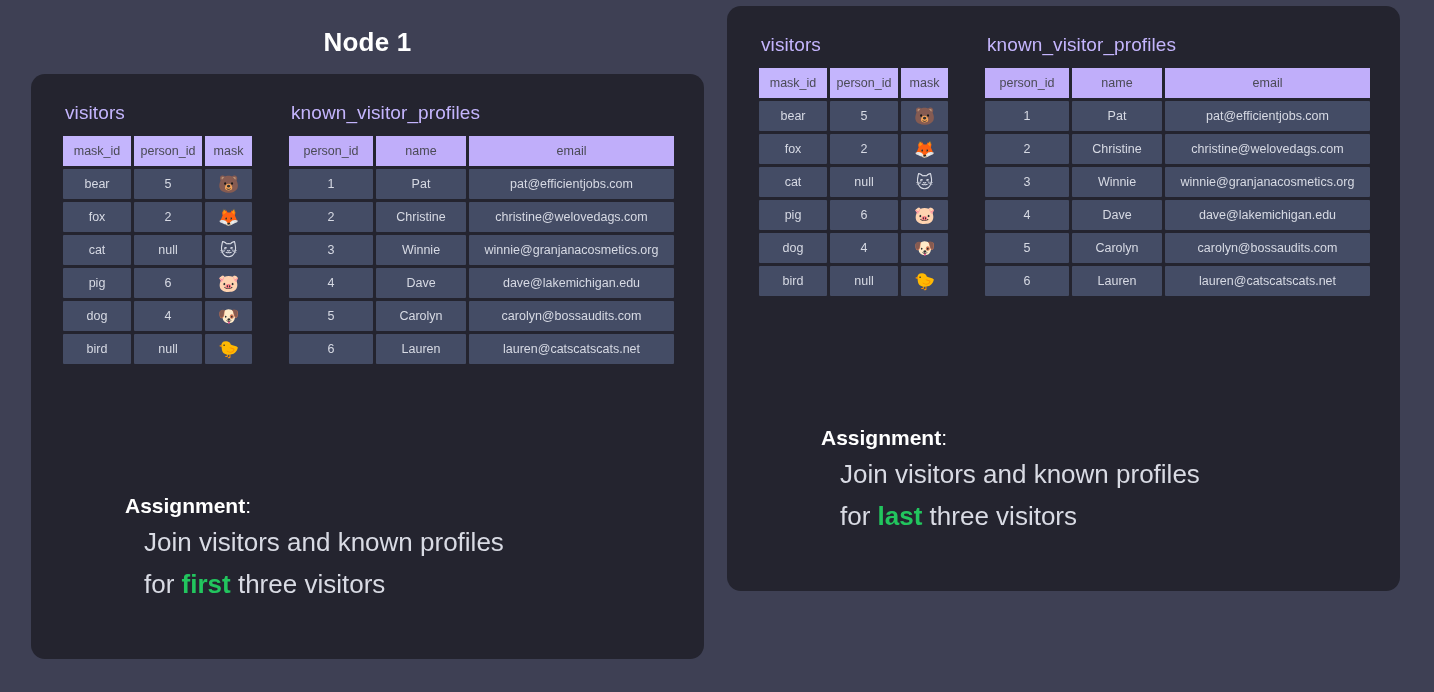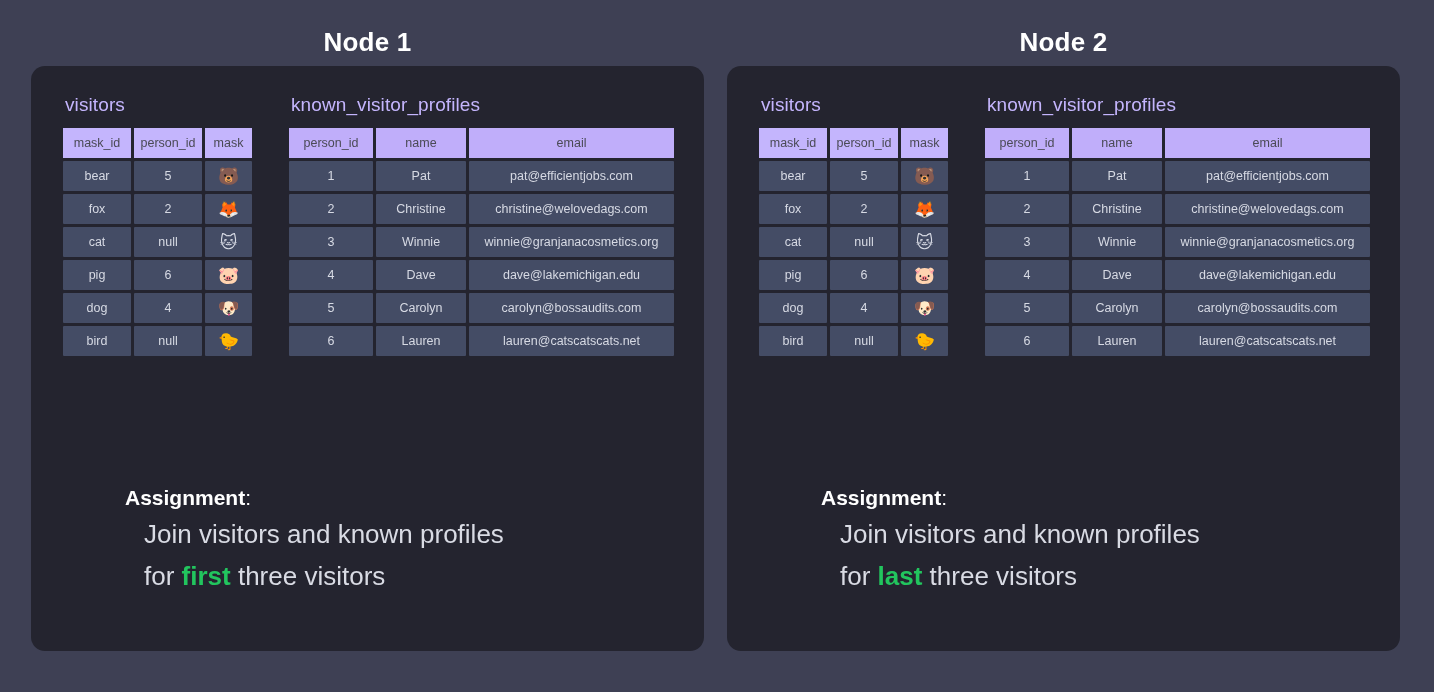--- a/index.html
+++ b/index.html
@@ -25,20 +25,21 @@
     gap: 23px;
     padding: 0;
     box-sizing: border-box;
   }
 
   .node-col {
     width: 673px;
     display: flex;
     flex-direction: column;
     align-items: stretch;
+    gap: 8px;
   }
   .node-col.first { margin-left: 31px; }
 
   .node-title {
     font-size: 26px;
     font-weight: bold;
     color: #ffffff;
     text-align: center;
     margin: 25px 0 0 0;
     letter-spacing: 0.2px;
@@ -244,21 +245,20 @@
         <div class="assign-body">
           <div>Join visitors and known profiles</div>
           <div><span>for </span><b>first</b><span> three visitors</span></div>
         </div>
       </div>
 
     </div>
   </div>
 
   <div class="node-col">
-    <div class="node-title">Node 2</div>
     <div class="card">
 
       <div class="tables-row">
 
         <div class="tbl-block visitors">
           <div class="tbl-caption">visitors</div>
           <table class="grid">
             <thead>
               <tr>
                 <th class="hdr-yellow v-c0">mask_id</th>

